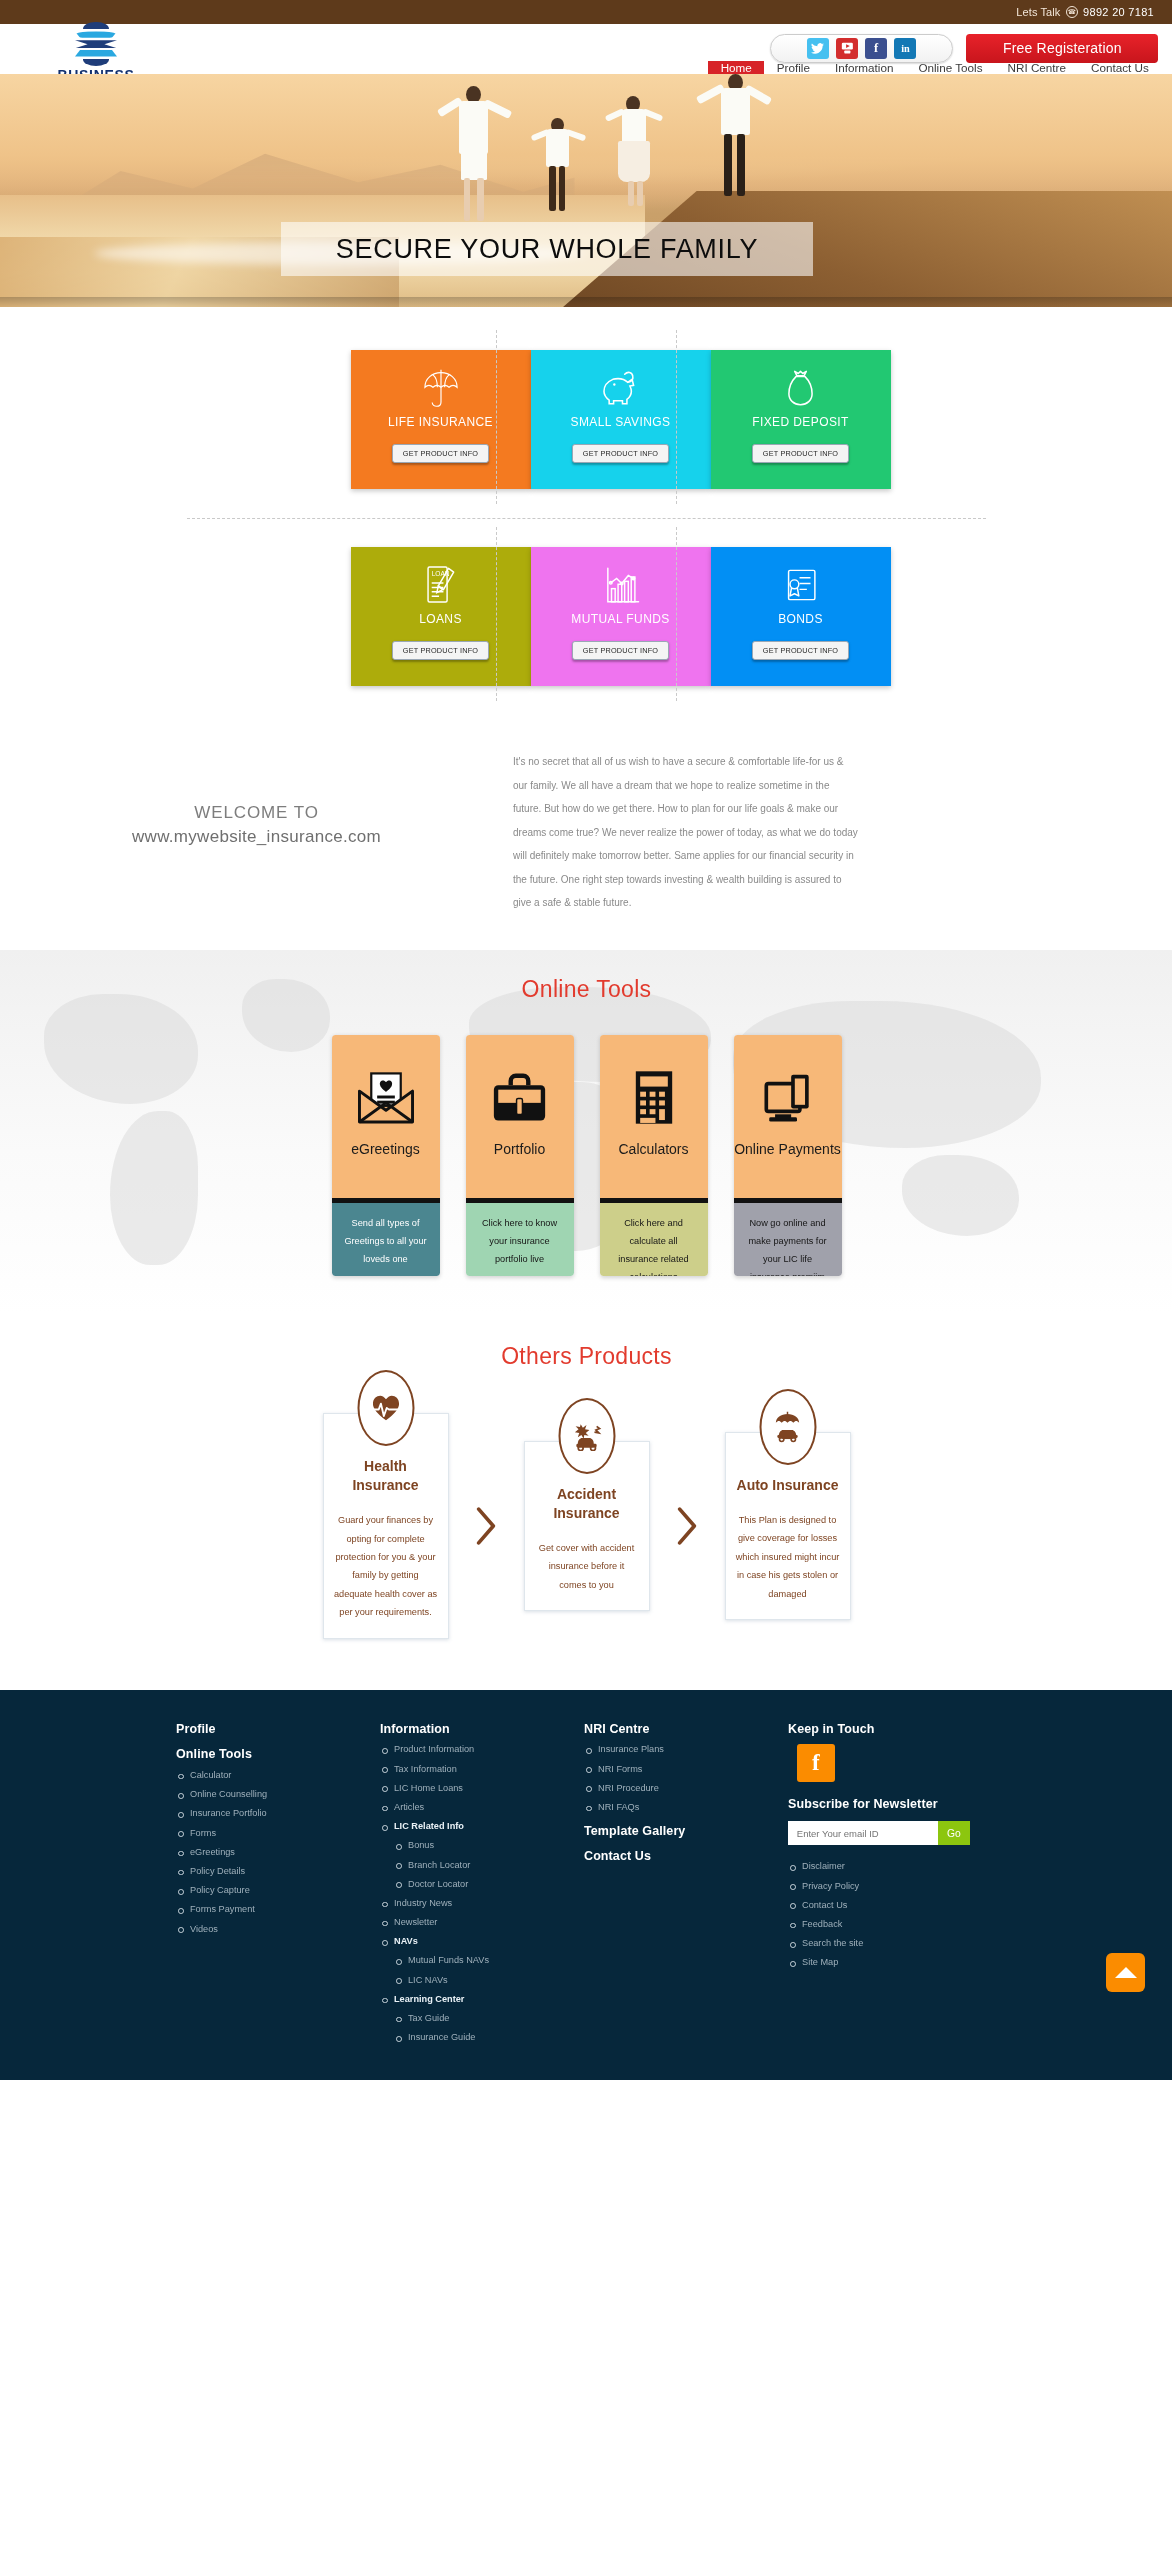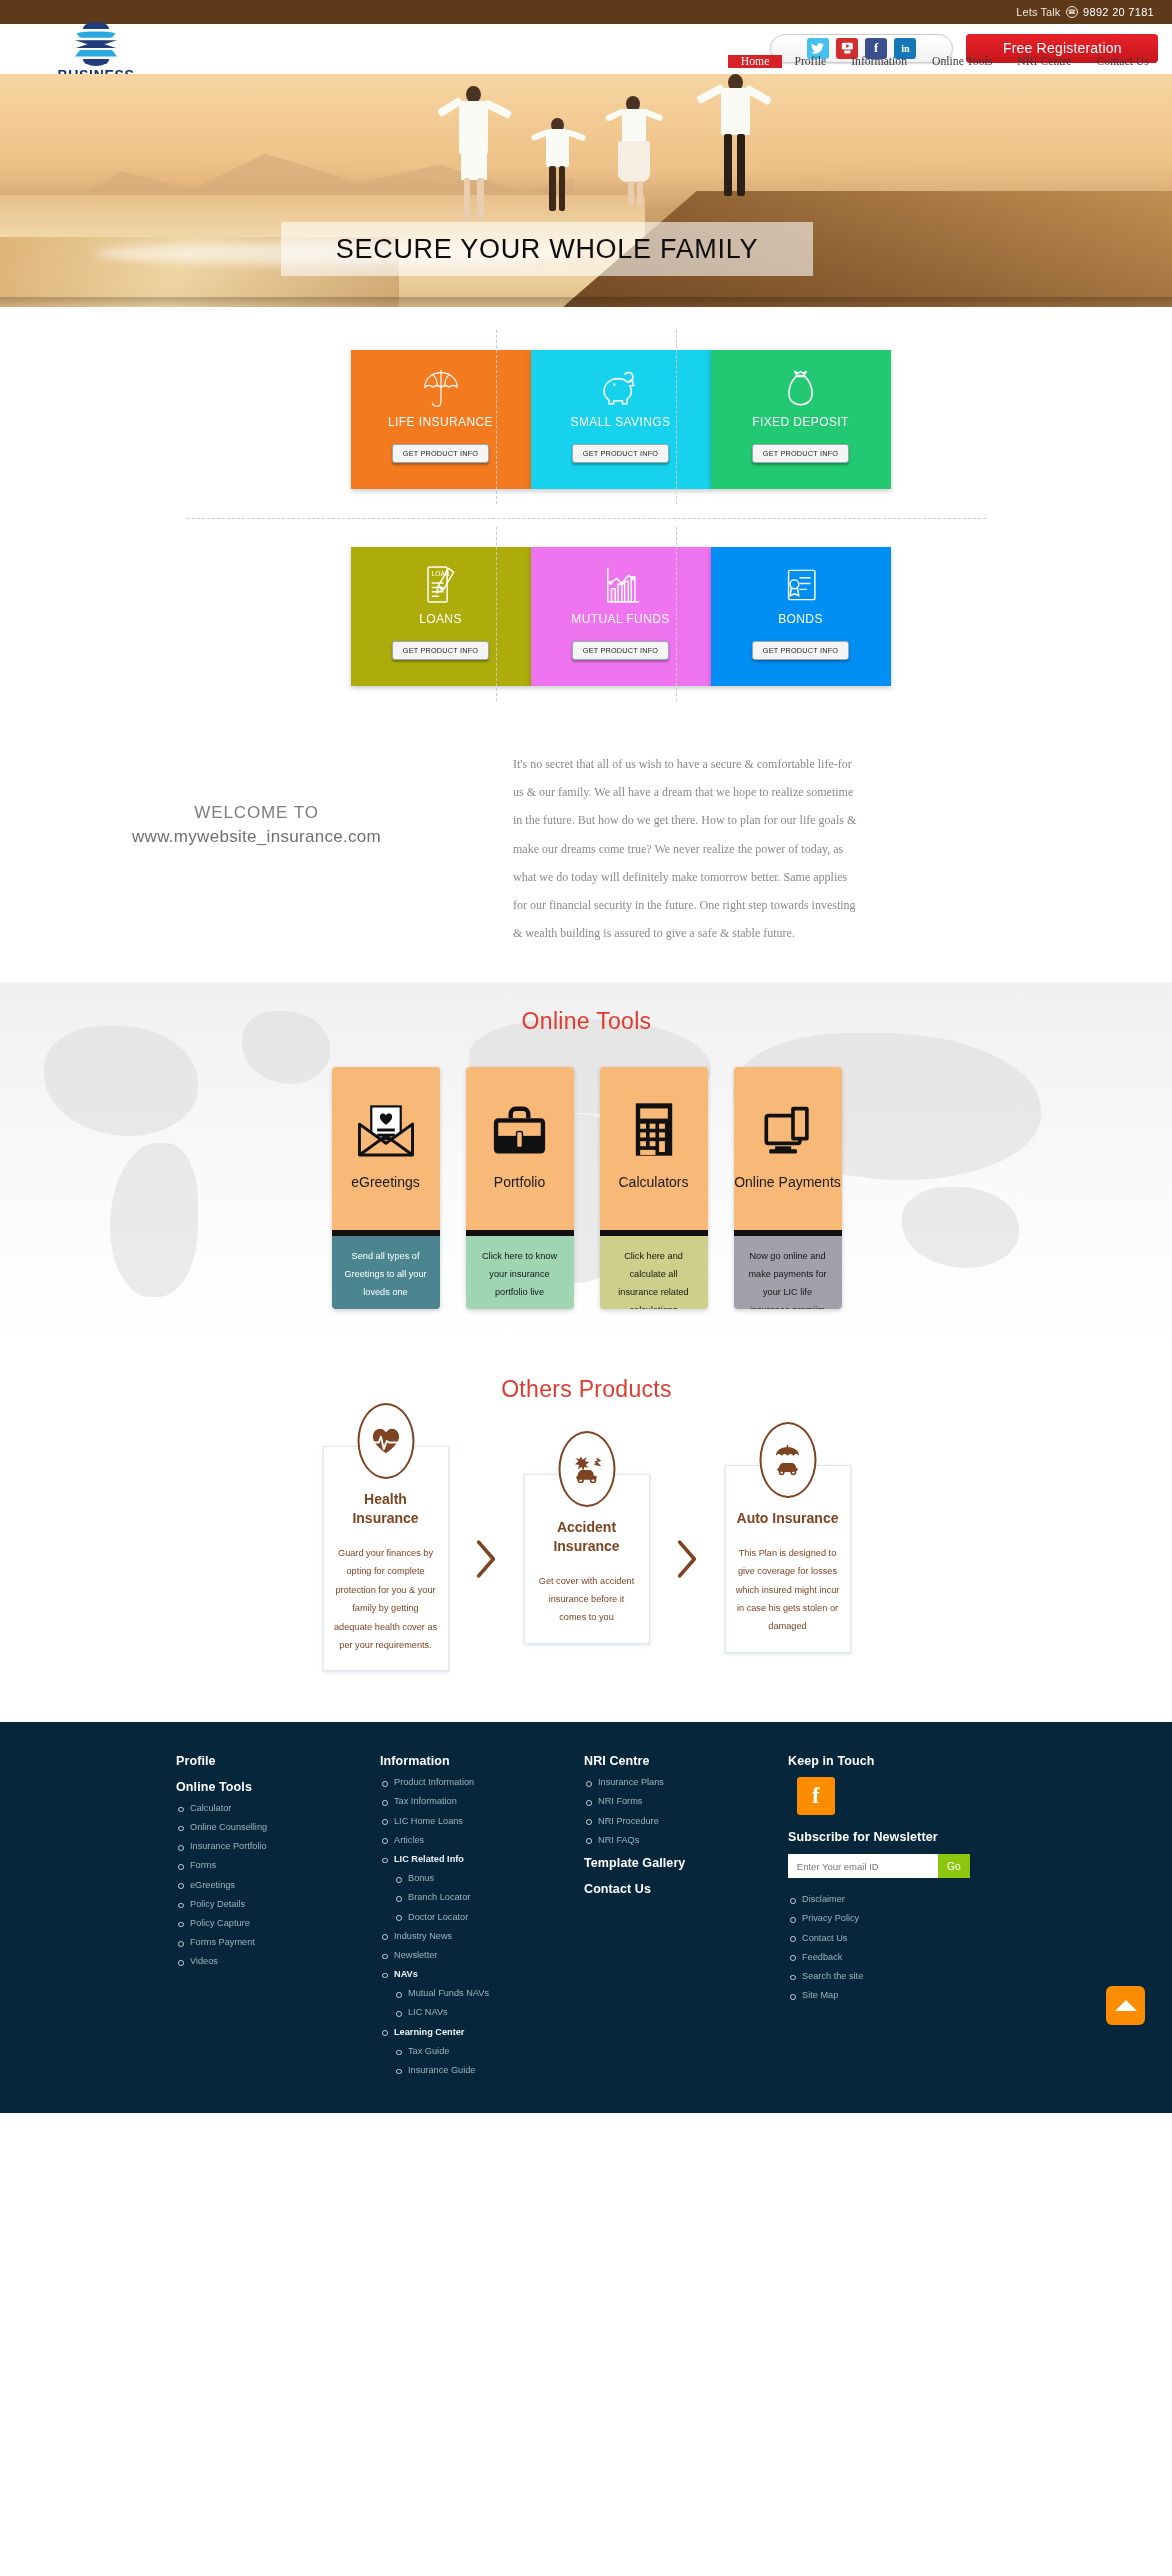--- a/index.html
+++ b/index.html
@@ -58,21 +58,21 @@
   .s-tw{ background:#46c0f0; } .s-yt{ background:#d32d2d; font-size:7.3px; }
   .s-fb{ background:#3b4f8f; } .s-in{ background:#1378b5; font-size:10.3px; }
 
   .reg-btn{
     position:absolute; right:14.7px; top:9.5px; width:192px; height:29px;
     background:linear-gradient(#e8222a,#c8151c); border-radius:3.7px;
     color:#fff; font-size:14px; display:flex; align-items:center; justify-content:center;
     border:none; cursor:pointer; letter-spacing:0.2px;
   }
 
-  .nav{ position:absolute; right:11.7px; bottom:0; display:flex; align-items:center; height:25px;font-family:Liberation Serif, serif; }
+  .nav{ position:absolute; right:11.7px; bottom:0; display:flex; align-items:flex-end; height:25px; }
   .nav a{ display:flex; align-items:center; padding:0 12.5px; color:#3b3b3b;
           font-size:11.7px; text-decoration:none; }
   .nav a.active{ background:#d72328; color:#fff; }
 
   
   .hero{
     height:233px; position:relative; overflow:hidden;
     background:
       radial-gradient(ellipse 60% 40% at 50% 20%, #f6d8a8 0%, rgba(246,216,168,0) 70%),
       linear-gradient(to bottom,#f0c88e 0%,#e7b87c 28%,#d8a874 48%,#c9a06a 60%,#c49a63 100%);
@@ -133,21 +133,21 @@
     box-shadow:0 1.5px 2.2px rgba(0,0,0,.3); cursor:pointer;
   }
   .hdash{ width:799px; margin:0 auto; border-top:0.7px dashed #c9c9c9; }
 
   
   .welcome{ display:flex; padding:38px 0 35px; background:#fff; }
   .wleft{ width:513px; text-align:center; padding-top:53px; }
   .wleft .l1{ font-size:17px; color:#7d7d7d; letter-spacing:0.9px; }
   .wleft .l2{ font-size:17px; color:#6f6f6f; letter-spacing:0.3px; margin-top:3.7px; }
   .wright{ width:345px; }
-  .wright p{ font-size:12px; color:#8a8a8a; line-height:2.35;font-family:Liberation Serif, serif; }
+  .wright p{ font-size:10px; color:#8a8a8a; line-height:2.35; }
 
   
   .tools{
     padding:26px 0 38px; position:relative;
     background:linear-gradient(to bottom,#f0f0f0,#fafafa 55%,#ffffff);
   }
   .worldmap{ position:absolute; inset:0; opacity:.55; overflow:hidden; }
   .worldmap i{ position:absolute; background:#dcdcdc; border-radius:38% 52% 44% 56%; }
   .sec-title{ text-align:center; font-size:23px; color:#e23b2e; letter-spacing:0.3px;
     position:relative; z-index:2; }

